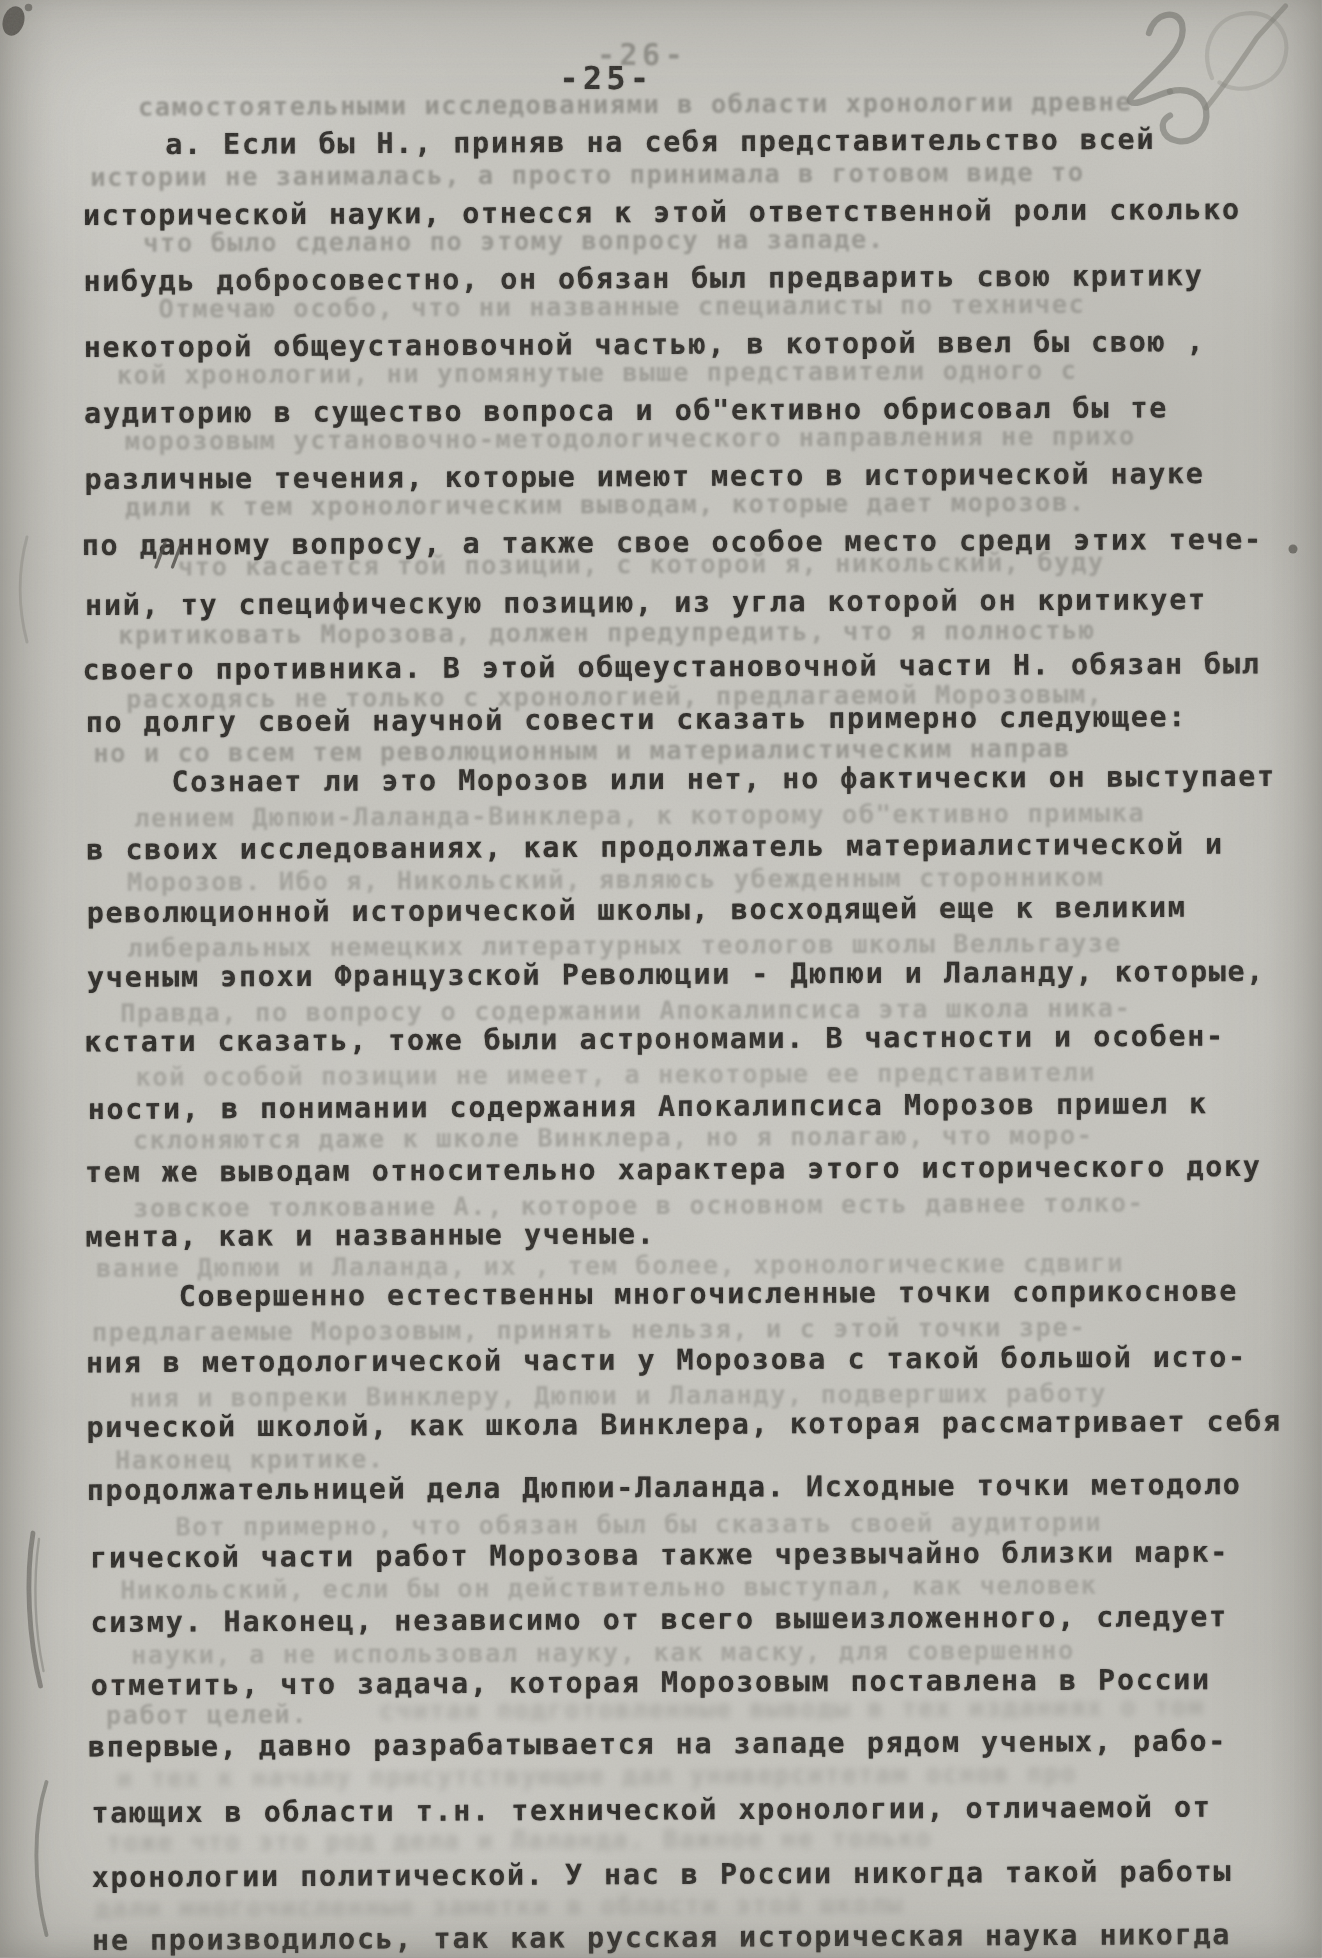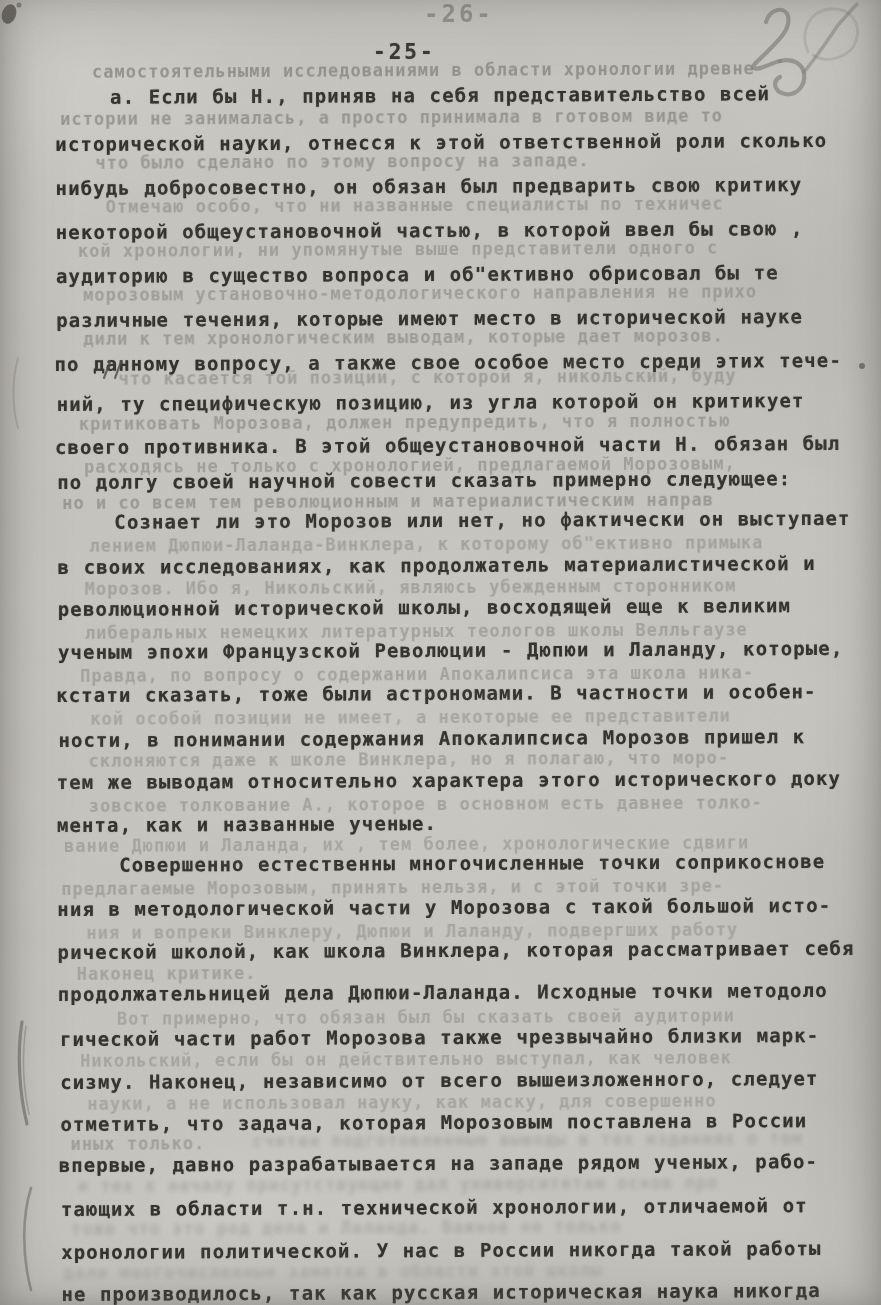--- a/index.html
+++ b/index.html
@@ -28,21 +28,21 @@
   }
   .line.ghost{
     z-index:2;font-size:17px;font-weight:bold;color:#82817b;
     letter-spacing:1px;filter:blur(.7px);
   }
   .line.smudge{
     z-index:2;font-size:17px;font-weight:bold;color:#8b8a84;
     letter-spacing:1px;filter:blur(2.3px);
   }
   .pgnum{position:absolute;white-space:nowrap;font-weight:bold;z-index:3;}
-  .pgnum-top{left:398px;top:0;font-size:24px;letter-spacing:3px;color:#8f8e88;filter:blur(.6px);margin-left:26px;}
+  .pgnum-top{left:398px;top:24px;font-size:20px;letter-spacing:3px;color:#8f8e88;filter:blur(.6px);}
   .pgnum-main{left:348px;top:40px;font-size:21px;letter-spacing:3px;color:#2a2825;text-shadow:0 0 1px rgba(45,42,38,.6);margin-left:25px;}
   svg.overlay{position:absolute;left:0;top:0;z-index:4;pointer-events:none;}
   svg.grain{position:absolute;left:0;top:0;z-index:5;pointer-events:none;opacity:.5;}
 </style>
 </head>
 <body>
 
 <div class="page">
 
   <div class="pgnum pgnum-top">-26-</div>
@@ -93,21 +93,21 @@
       <div class="line ghost" style="top: 921px; left: 85px; opacity: 0.5;">ния и вопреки Винклеру, Дюпюи и Лаланду, подвергших работу</div>
       <div class="line main" style="top: 939px; left: 56px;">рической школой, как школа Винклера, которая рассматривает себя</div>
       <div class="line ghost" style="top: 962px; left: 75px; opacity: 0.55;">Наконец критике.</div>
       <div class="line main" style="top: 981px; left: 56px;">продолжательницей дела Дюпюи-Лаланда. Исходные точки методоло</div>
       <div class="line ghost" style="top: 1007px; left: 115px; opacity: 0.5;">Вот примерно, что обязан был бы сказать своей аудитории</div>
       <div class="line main" style="top: 1026px; left: 58px;">гической части работ Морозова также чрезвычайно близки марк-</div>
       <div class="line ghost" style="top: 1049px; left: 78px; opacity: 0.5;">Никольский, если бы он действительно выступал, как человек</div>
       <div class="line main" style="top: 1069px; left: 58px;">сизму. Наконец, независимо от всего вышеизложенного, следует</div>
       <div class="line ghost" style="top: 1092px; left: 85px; opacity: 0.5;">науки, а не использовал науку, как маску, для совершенно</div>
       <div class="line main" style="top: 1111px; left: 58px;">отметить, что задача, которая Морозовым поставлена в России</div>
-      <div class="line ghost" style="top: 1132px; left: 68px; opacity: 0.6;">иных только.</div>
+      <div class="line ghost" style="top: 1132px; left: 68px; opacity: 0.6;">работ целей.</div>
       <div class="line smudge" style="top: 1130px; left: 250px; opacity: 0.45;">считая подготовленные выводы в тех изданиях о том</div>
       <div class="line main" style="top: 1152px; left: 56px;">впервые, давно разрабатывается на западе рядом ученых, рабо-</div>
       <div class="line smudge" style="top: 1174px; left: 75px; opacity: 0.45;">и тех к началу присутствующие дал университетам основ про</div>
       <div class="line main" style="top: 1196px; left: 58px;">тающих в области т.н. технической хронологии, отличаемой от</div>
       <div class="line smudge" style="top: 1217px; left: 68px; opacity: 0.45;">тоже что это род дела и Лаланда. Важное не только</div>
       <div class="line main" style="top: 1239px; left: 58px;">хронологии политической. У нас в России никогда такой работы</div>
       <div class="line smudge" style="top: 1261px; left: 60px; opacity: 0.4;">дали многочисленные заметки в области этой школы</div>
       <div class="line main" style="top: 1281px; left: 58px;">не производилось, так как русская историческая наука никогда</div>
     </div>
 

